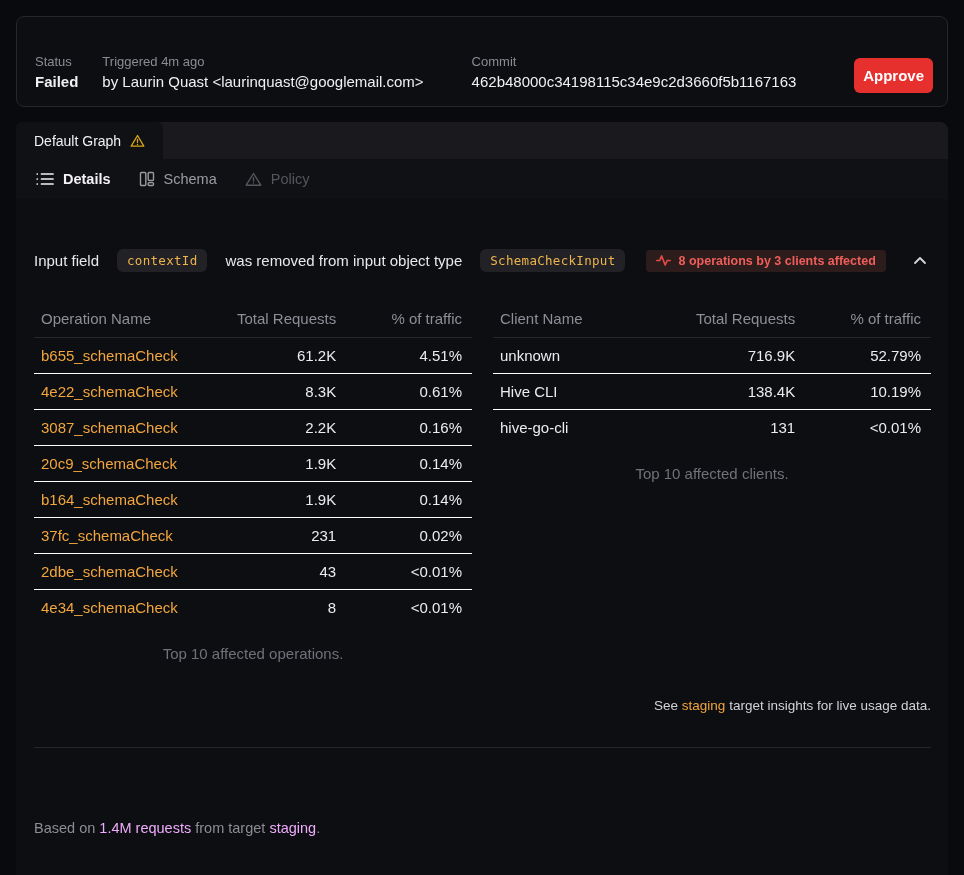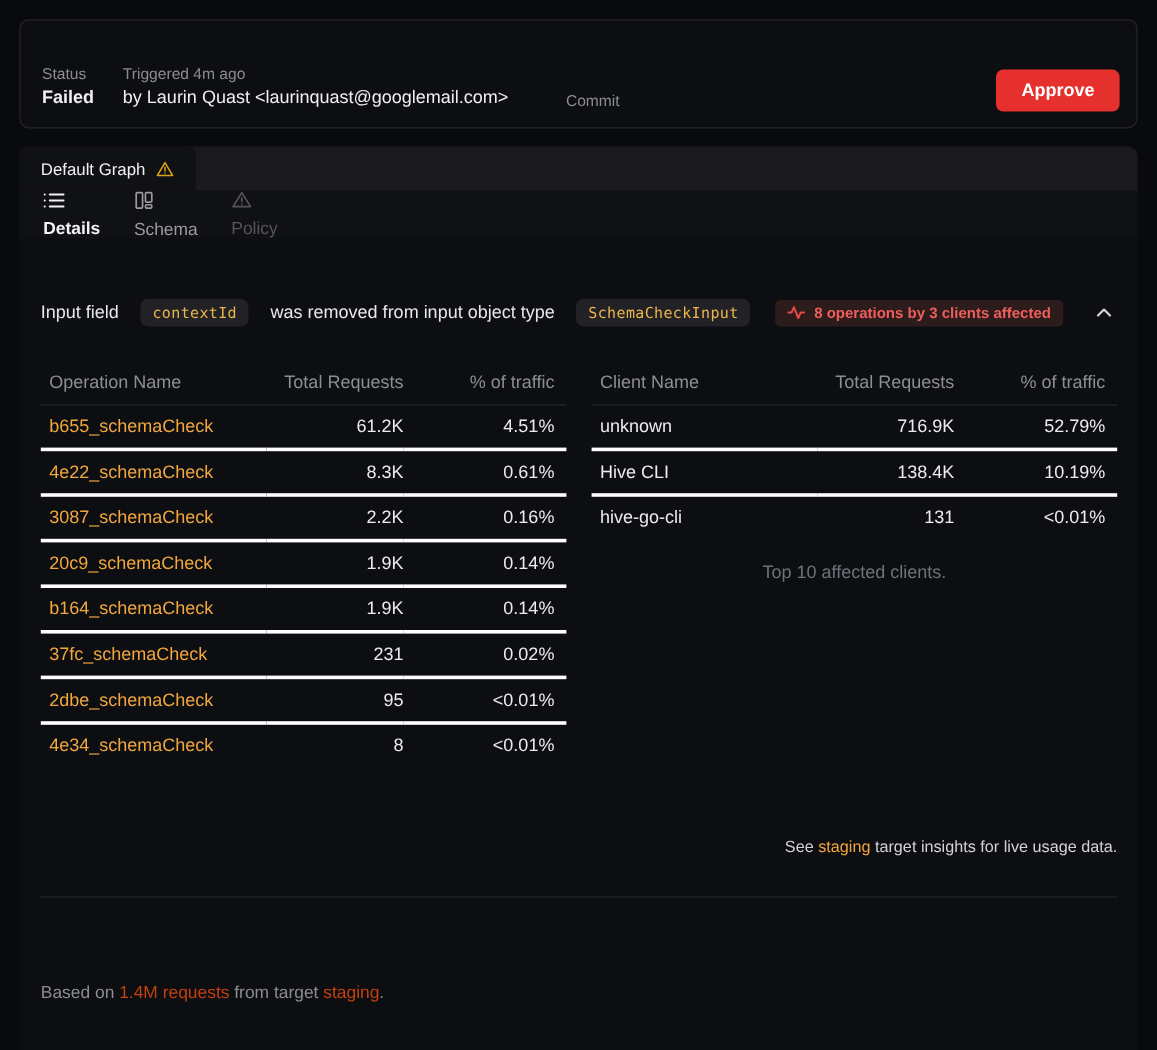--- a/index.html
+++ b/index.html
@@ -9,29 +9,29 @@
 
   
   .check-header { display:flex; align-items:flex-end; border:1px solid #26262b; border-radius:8px;
     background:#0d0e12; padding:13px 14px 13px 18px; height:91px; }
   .hcol { margin-right:24px; }
   .hcol.commit { margin-left:24px; }
   .hlabel { font-size:13px; color:#8b8b93; line-height:18px; }
   .hvalue { font-size:15px; color:#f0f0f2; line-height:22px; }
   .hvalue.bold { font-weight:700; }
   .approve-btn { margin-left:auto; background:#e5302d; color:#fff; border:none; border-radius:6px;
-    font-family:inherit; font-size:15px; font-weight:700; padding:9px 21px; cursor:pointer; }
+    font-family:inherit; font-size:15px; font-weight:700; padding:9px 9px; cursor:pointer; }
 
   
   .main-card { margin-top:15px; background:#0c0e12; border-radius:8px 8px 0 0; min-height:741px; }
   .tabstrip { background:#1a1a1e; border-radius:8px 8px 0 0; height:37px; display:flex; }
   .graph-tab { background:#101114; border-radius:6px 6px 0 0; padding:0 18px; display:flex; align-items:center;
     gap:9px; font-size:14px; color:#f1f1f3; cursor:pointer; }
   .subtabs { background:#101114; height:40px; display:flex; align-items:center; gap:28px; padding-left:20px; }
-  .subtab { display:flex; align-items:flex-start; gap:9px; font-size:14.5px; cursor:pointer;flex-direction:column; }
+  .subtab { display:flex; align-items:center; gap:9px; font-size:14.5px; cursor:pointer; }
   .subtab.active { color:#f3f3f5; font-weight:700; }
   .subtab.inactive { color:#9b9ba2; font-weight:400; }
   .subtab.disabled { color:#55555d; font-weight:400; }
 
   
   .content { padding:23px 17px 0 18px; }
   .bc-title-row { display:flex; align-items:center; gap:14px; }
   .bc-title { font-size:17px; font-weight:700; color:#f3f3f5; letter-spacing:.1px; }
   .info-icon { display:inline-flex; color:#9a9aa0; }
 
@@ -44,52 +44,53 @@
   .affected-badge span { font-size:12.5px; font-weight:700; color:#ef5e5a; }
   .collapse-btn { margin-left:auto; background:none; border:none; cursor:pointer; display:flex; padding:4px; }
 
   
   .tables { margin-top:29px; display:flex; gap:21px; min-height:412px; }
   .tcol { flex:1; display:flex; flex-direction:column; }
   table { width:100%; border-collapse:collapse; }
   th { font-size:15px; font-weight:400; color:#8e8e96; text-align:right; padding:9px 0 10px; border-bottom:1px solid #27272b; }
   th:first-child { text-align:left; padding-left:7px;margin-left:20px; }
   th:nth-child(1){ width:43%; } th:nth-child(2){ width:26%;text-align:right; } th:nth-child(3){ width:31%; }
-  td { font-size:15px; color:#ececee; text-align:right; padding:9px 0; border-bottom:3px solid #ffffff; }
+  td { font-size:15px; color:#ececee; text-align:right; padding:9px 0; border-bottom:1px solid #ffffff; }
   td:first-child { text-align:left; padding-left:7px; }
   th:last-child, td:last-child { padding-right:10px; }
   tbody tr:last-child td { border-bottom:none; }
   .op-link { color:#f2a63d; text-decoration:none; }
   .tcaption { margin-top:20px; text-align:center; font-size:15px; color:#71717a; }
   .insights-note { margin-top:auto; text-align:right; font-size:13.5px; color:#d2d2d7; white-space:pre-wrap; }
   .seg-link { color:#f2a63d; cursor:pointer; }
 
   .divider { border:none; border-top:1px solid #27272b; margin:34px 0 0; }
 
   
   .footer { margin-top:30px; font-size:14.5px; color:#8c8c93; line-height:20px; white-space:pre-wrap; }
-  .seg-strong { color:#c2410c; }
+  .seg-strong { color:#f0abfc; }
   svg { display:block; }
 </style>
 </head>
 <body>
 
 <div class="page">
 
   <header class="check-header">
     <div class="hcol">
       <div class="hlabel">Status</div>
       <div class="hvalue bold">Failed</div>
     </div>
     <div class="hcol">
       <div class="hlabel">Triggered 4m ago</div>
       <div class="hvalue">by Laurin Quast &lt;laurinquast@googlemail.com&gt;</div>
     </div>
     <div class="hcol commit">
       <div class="hlabel">Commit</div>
+      <div class="hvalue">462b48000c34198115c34e9c2d3660f5b1167163</div>
     </div>
     <button class="approve-btn">Approve</button>
   </header>
 
   <div class="main-card">
     <div class="tabstrip">
       <div class="graph-tab">
         <span>Default Graph</span>
         <span class="warn">
           <svg width="15" height="14" viewBox="0 0 15 14" fill="none" stroke="#d9a514" stroke-width="1.3" stroke-linejoin="round">
@@ -192,30 +193,31 @@
                   <td>1.9K</td>
                   <td>0.14%</td>
                 </tr>
                 <tr>
                   <td><a class="op-link" href="#">37fc_schemaCheck</a></td>
                   <td>231</td>
                   <td>0.02%</td>
                 </tr>
                 <tr>
                   <td><a class="op-link" href="#">2dbe_schemaCheck</a></td>
-                  <td>95</td>
+                  <td>43</td>
                   <td>&lt;0.01%</td>
                 </tr>
                 <tr>
                   <td><a class="op-link" href="#">4e34_schemaCheck</a></td>
                   <td>8</td>
                   <td>&lt;0.01%</td>
                 </tr>
               </tbody>
           </table>
+          <div class="tcaption">Top 10 affected operations.</div>
         </div>
         <div class="tcol">
           <table class="usage-table">
             <thead>
               <tr>
                 <th>Client Name</th>
                 <th>Total Requests</th>
                 <th>% of traffic</th>
               </tr>
             </thead>

